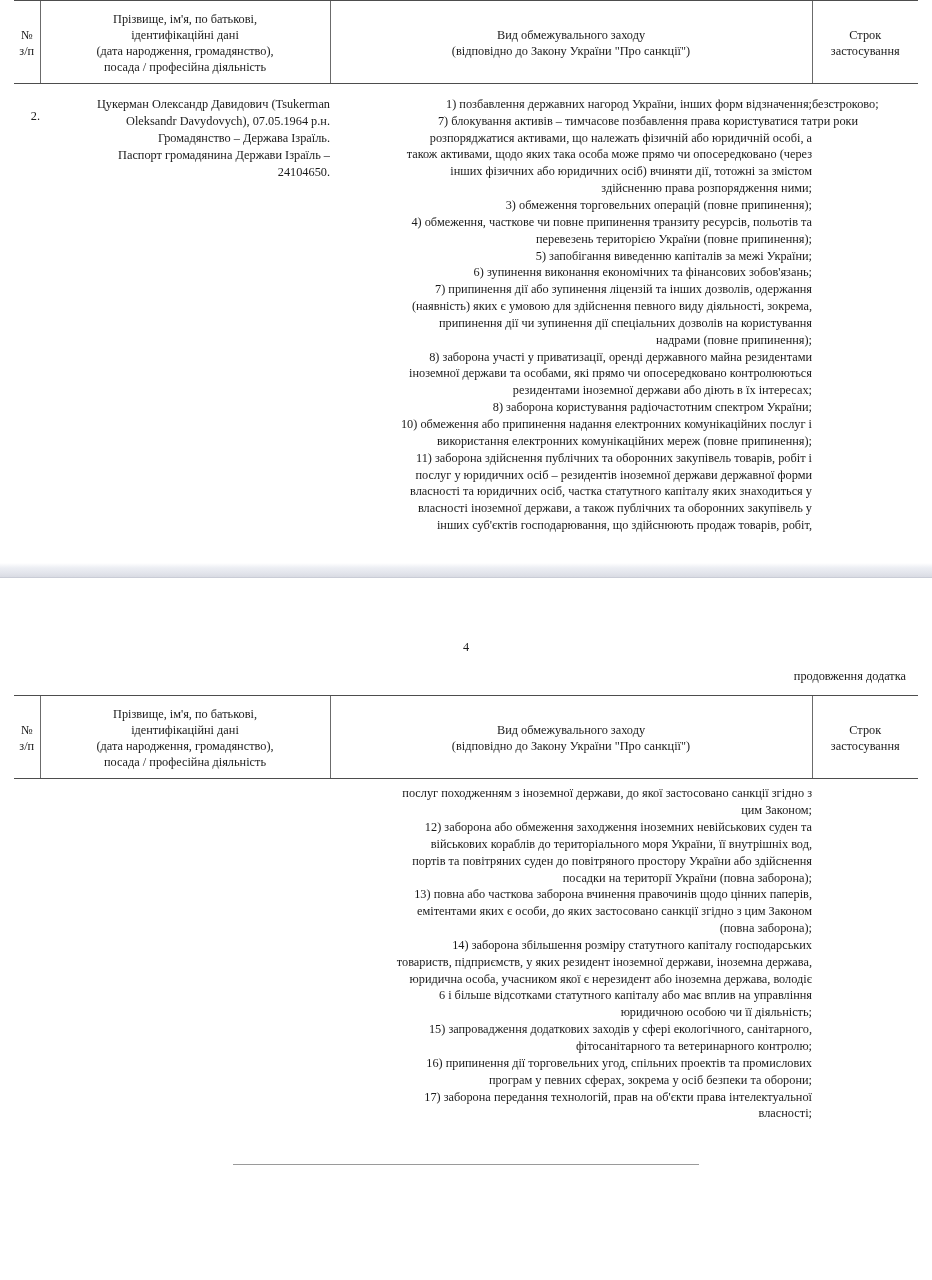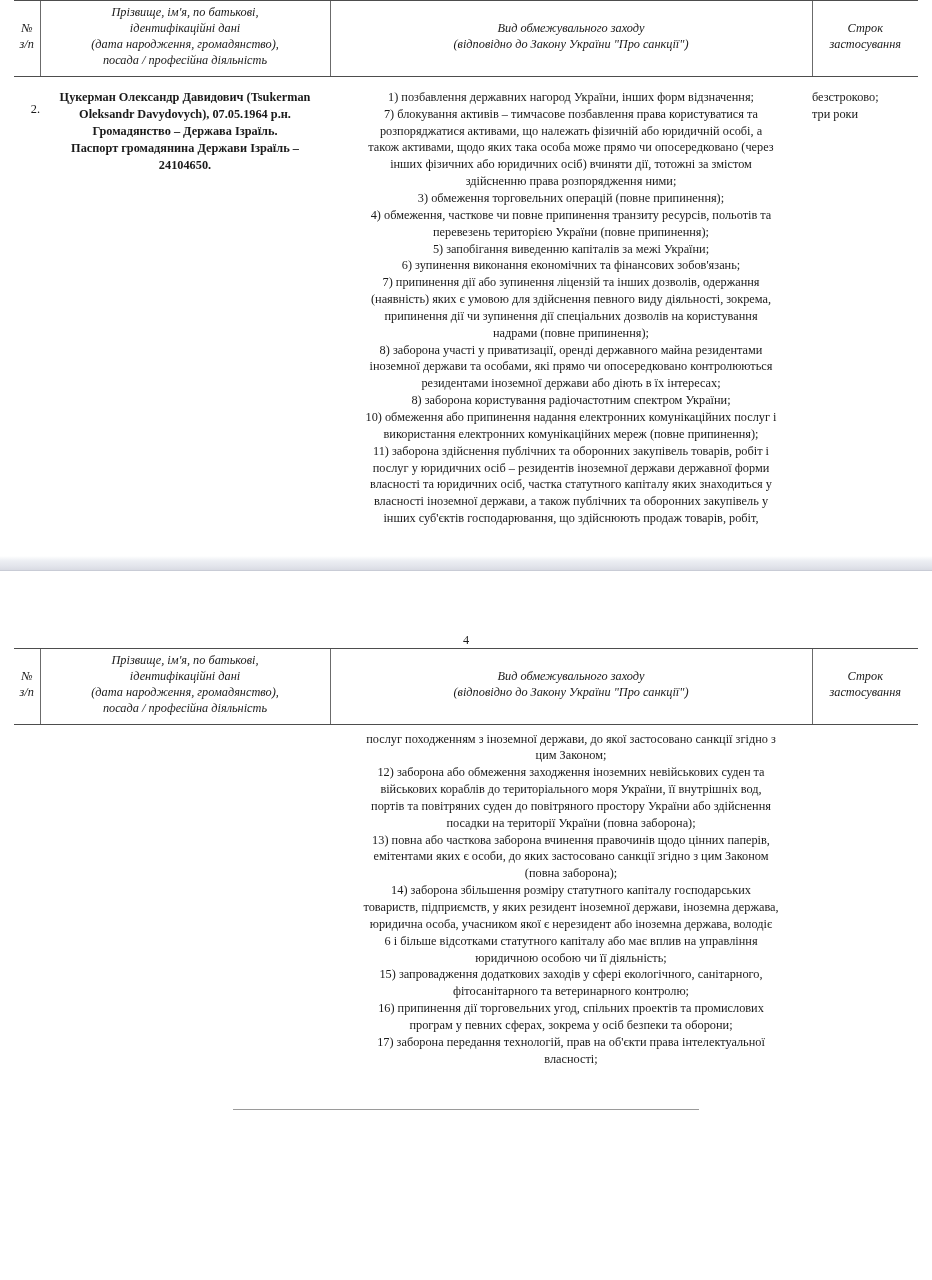--- a/index.html
+++ b/index.html
@@ -54,23 +54,22 @@
   table.doc-table col.c-meas  { width: 482px; }
   table.doc-table col.c-term  { width: 106px; }
 
   table.doc-table thead th {
     border-top: 1.2px solid #4d4d4d;
     border-bottom: 1.2px solid #4d4d4d;
     border-left: 1.2px solid #6b6b6b;
     font-weight: normal;
     text-align: center;
     vertical-align: middle;
-    padding: 4px 4px 7px 4px;
+    padding: 11px 4px 7px 4px;
     line-height: 1.30;
-    font-style: italic;
   }
   table.doc-table thead th.first { border-left: none; }
   table.doc-table thead th .hl { display: block; white-space: nowrap; }
   table.doc-table thead th.col-name .hl,
   table.doc-table thead th.col-meas .hl { white-space: normal; }
 
   table.doc-table tbody td {
     vertical-align: top;
     padding: 0;
     border: none;
@@ -78,27 +77,26 @@
 
   .cell-num {
     text-align: right;
     padding: 0 6px 0 0;
     font-size: 12.3px;
     line-height: 1.38;
   }
   .cell-name {
     padding: 0 8px 0 10px;
     line-height: 1.38;
-    text-align: center;
-    font-weight: bold;
+    text-align: right;
   }
   .cell-meas {
     padding: 0 8px 0 8px;
     line-height: 1.37;
-    text-align: center;
+    text-align: right;
   }
   .cell-term {
     padding: 0 6px 0 10px;
     line-height: 1.38;
     text-align: left;
     margin-left: 12px;
   }
   .body-top-pad { height: 6px; }
 
   .carry-line {
@@ -232,20 +230,21 @@
   <div class="spacer-after-p1"></div>
 </div>
 
 <div class="page-gap">
   <div class="band"></div>
 </div>
 
 <div class="page">
 
   <div class="page-number">4</div>
+  <div class="cont-note">продовження додатка</div>
 
   <table class="doc-table">
     <colgroup>
       <col class="c-num">
         <col class="c-name">
         <col class="c-meas">
         <col class="c-term">
     </colgroup>
     <thead>
       <tr>

